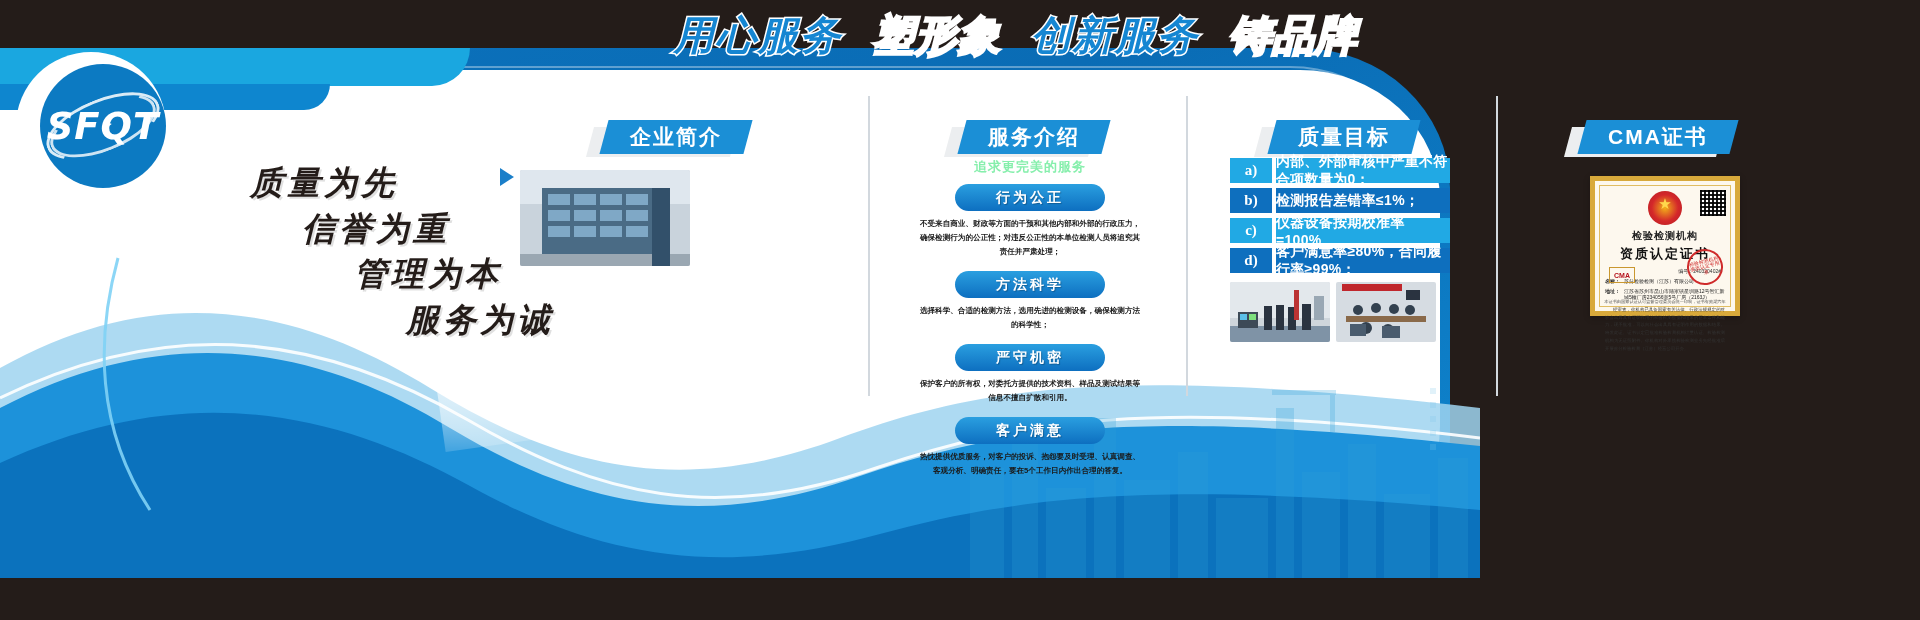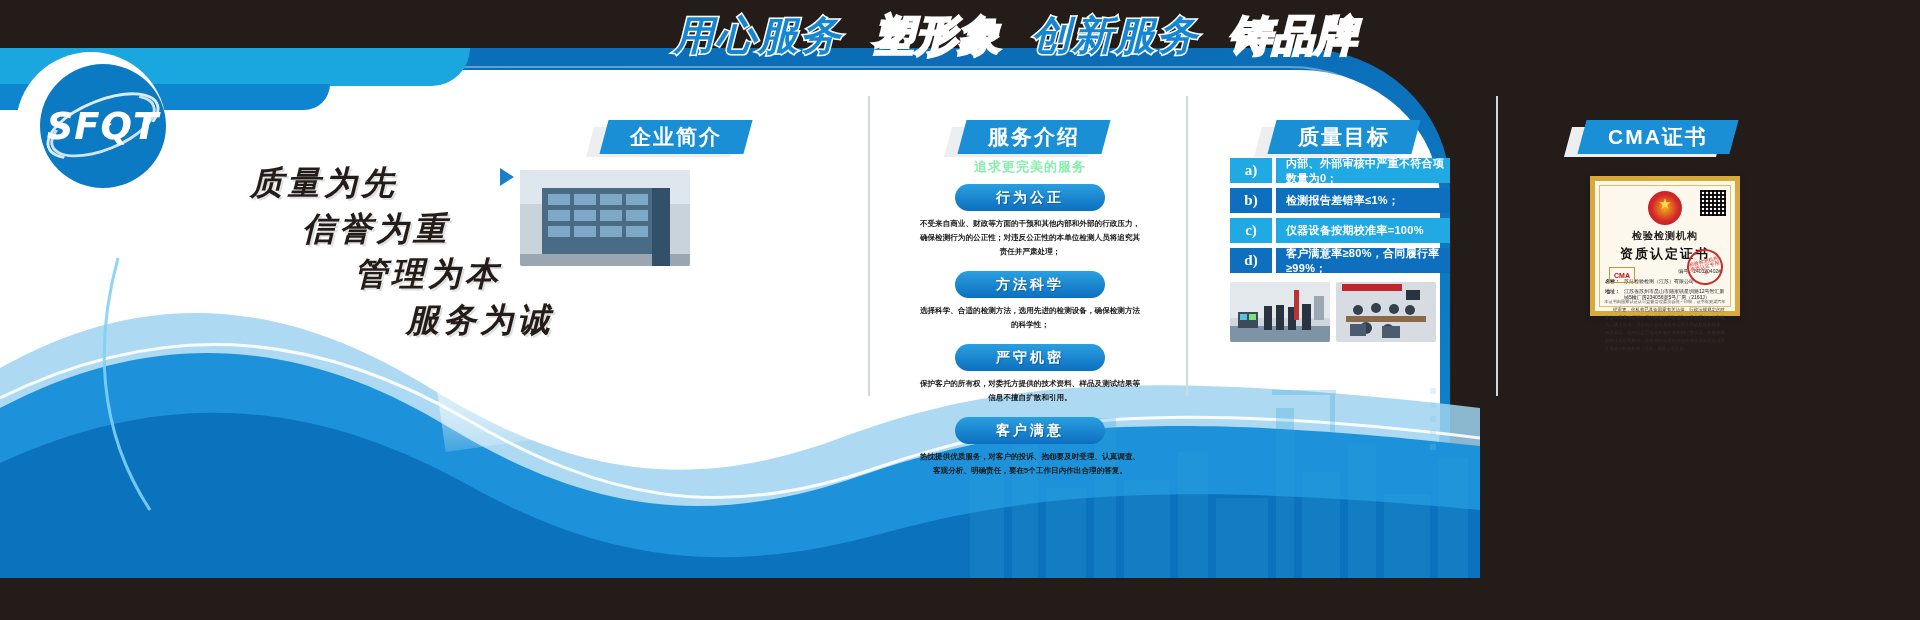--- a/index.html
+++ b/index.html
@@ -79,21 +79,21 @@
       display:flex;align-items:center;justify-content:center;
       color:#fff;font-size:14px;font-weight:bold;letter-spacing:3px;
       text-shadow:1px 1px 1px rgba(0,0,0,.25);}
   .pill-desc{font-size:7.6px;line-height:1.85;color:#1a1a1a;font-weight:bold;margin:6px 2px 12px;text-align:center;}
 
   
   .goal{position:absolute;left:1230px;top:158px;width:220px;z-index:30;}
   .goal-row{display:flex;gap:4px;margin-bottom:5px;height:25px;}
   .goal-k{width:42px;display:flex;align-items:center;justify-content:center;color:#fff;
       font-size:15px;font-weight:bold;font-family:"Liberation Serif",serif;}
-  .goal-v{flex:1;display:flex;align-items:center;padding-left:10px;color:#fff;font-size:11px;font-weight:bold;letter-spacing:.3px;}
+  .goal-v{flex:1;display:flex;align-items:center;color:#fff;font-size:14px;font-weight:bold;letter-spacing:.3px;}
   .g-light{background:#21a9e4;} .g-dark{background:#0e6fbe;}
   .goal-photos{display:flex;gap:6px;margin-top:9px;}
   .gp{width:100px;height:60px;border-radius:2px;overflow:hidden;position:relative;}
 
   
   .cma{position:absolute;left:1540px;top:158px;width:250px;z-index:30;}
   .cert{margin:18px auto 0;width:150px;height:140px;background:#fdf8ee;
       border:5px solid #d8a93b;position:relative;box-shadow:0 2px 6px rgba(0,0,0,.25);}
   .cert-in{position:absolute;inset:4px;border:1px solid #e0bd63;}
   .emblem{width:34px;height:34px;margin:10px auto 4px;border-radius:50%;

